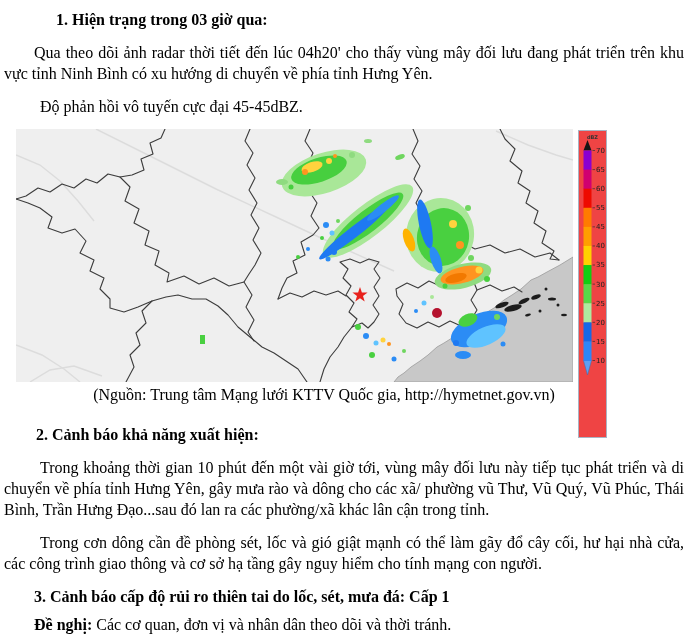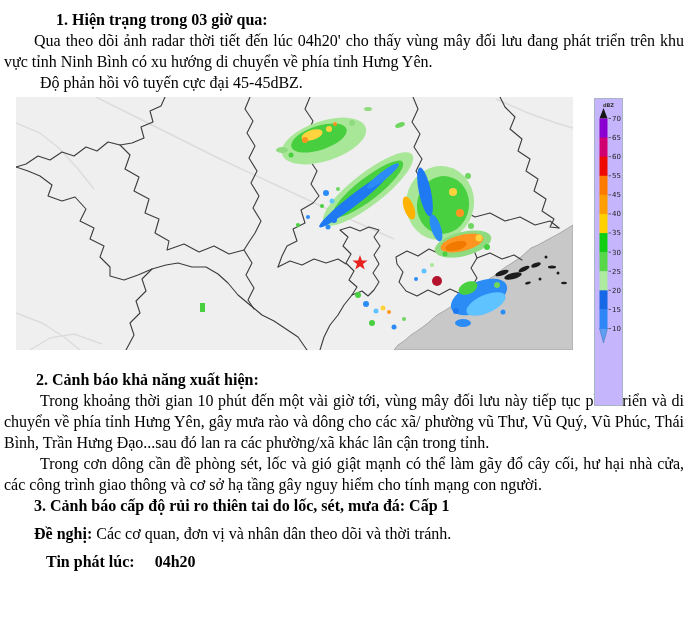--- a/index.html
+++ b/index.html
@@ -5,30 +5,30 @@
   html,body{margin:0;padding:0;}
   body{
     width:688px;height:644px;background:#ffffff;overflow:hidden;
     font-family:"Liberation Serif","DejaVu Serif",serif;
     font-size:16px;color:#000;
   }
   .heading{font-weight:bold;line-height:21px;margin:0;}
   .h1{margin:9px 4px 0 56px;}
   .h2{margin:19px 4px 0 36px;}
   .h3{margin:0 4px 0 34px;}
-  p.body-par{margin:0 4px;line-height:21px;text-align:justify;}
+  p.body-par{margin:12px 4px;line-height:21px;text-align:justify;}
   .p1{margin-top:9px;text-indent:30px;}
   .p2{margin-top:11px;text-indent:36px;text-align:left;}
   .p3{margin-top:11px;text-indent:36px;}
   .p4{margin-top:0;text-indent:36px;}
   .figure{position:relative;height:253px;margin-top:4px;}
   .map-box{position:absolute;left:16px;top:0;width:557px;height:253px;}
   .cbar-panel{
-    position:absolute;left:594px;top:1px;width:29px;height:308px;
-    background:#c4b5fd;border:1px solid #a9b4c4;box-sizing:border-box;
+    position:absolute;left:578px;top:1px;width:29px;height:308px;
+    background:#ef4444;border:1px solid #a9b4c4;box-sizing:border-box;
   }
   .cbar-panel svg{display:block;}
   .cb-label{font-family:"DejaVu Sans","Liberation Sans",sans-serif;font-size:7px;fill:#222;}
   .cb-title{font-family:"DejaVu Sans","Liberation Sans",sans-serif;font-size:5px;font-weight:bold;fill:#333;}
   .caption-wrap{width:648px;margin-top:3px;text-align:center;line-height:20px;}
   .caption-wrap div{margin:0;}
   .lead-line{margin:7px 4px 0 34px;line-height:21px;}
   .lead-bold{font-weight:bold;text-align:right;}
   .time-line{margin:7px 4px 0 46px;line-height:21px;font-weight:bold;}
   .time-value{display:inline-block;margin-left:16px;}
@@ -198,20 +198,21 @@
         <text x="17" y="193.72" class="cb-label">20</text>
         <line x1="13.5" x2="16" y1="210.4090909090909" y2="210.4090909090909" stroke="#333" stroke-width="0.7"></line>
         <text x="17" y="212.81" class="cb-label">15</text>
         <line x1="13.5" x2="16" y1="229.5" y2="229.5" stroke="#333" stroke-width="0.7"></line>
         <text x="17" y="231.90" class="cb-label">10</text>
       </svg>
   </div>
 </div>
 
 <div class="caption-wrap">
+  <div>(Nguồn: Trung tâm Mạng lưới KTTV Quốc gia, http://hymetnet.gov.vn)</div>
 </div>
 
 <div class="heading h2">2. Cảnh báo khả năng xuất hiện:</div>
 
 <p class="body-par p3">Trong khoảng thời gian 10 phút đến một vài giờ tới, vùng mây đối lưu này tiếp tục phát triển và di chuyển về phía tỉnh Hưng Yên, gây mưa rào và dông cho các xã/ phường vũ Thư, Vũ Quý, Vũ Phúc, Thái Bình, Trần Hưng Đạo...sau đó lan ra các phường/xã khác lân cận trong tỉnh.</p>
 <p class="body-par p4">Trong cơn dông cần đề phòng sét, lốc và gió giật mạnh có thể làm gãy đổ cây cối, hư hại nhà cửa, các công trình giao thông và cơ sở hạ tầng gây nguy hiểm cho tính mạng con người.</p>
 
 <div class="heading h3">3. Cảnh báo cấp độ rủi ro thiên tai do lốc, sét, mưa đá: Cấp 1</div>
 
 <div class="lead-line">

